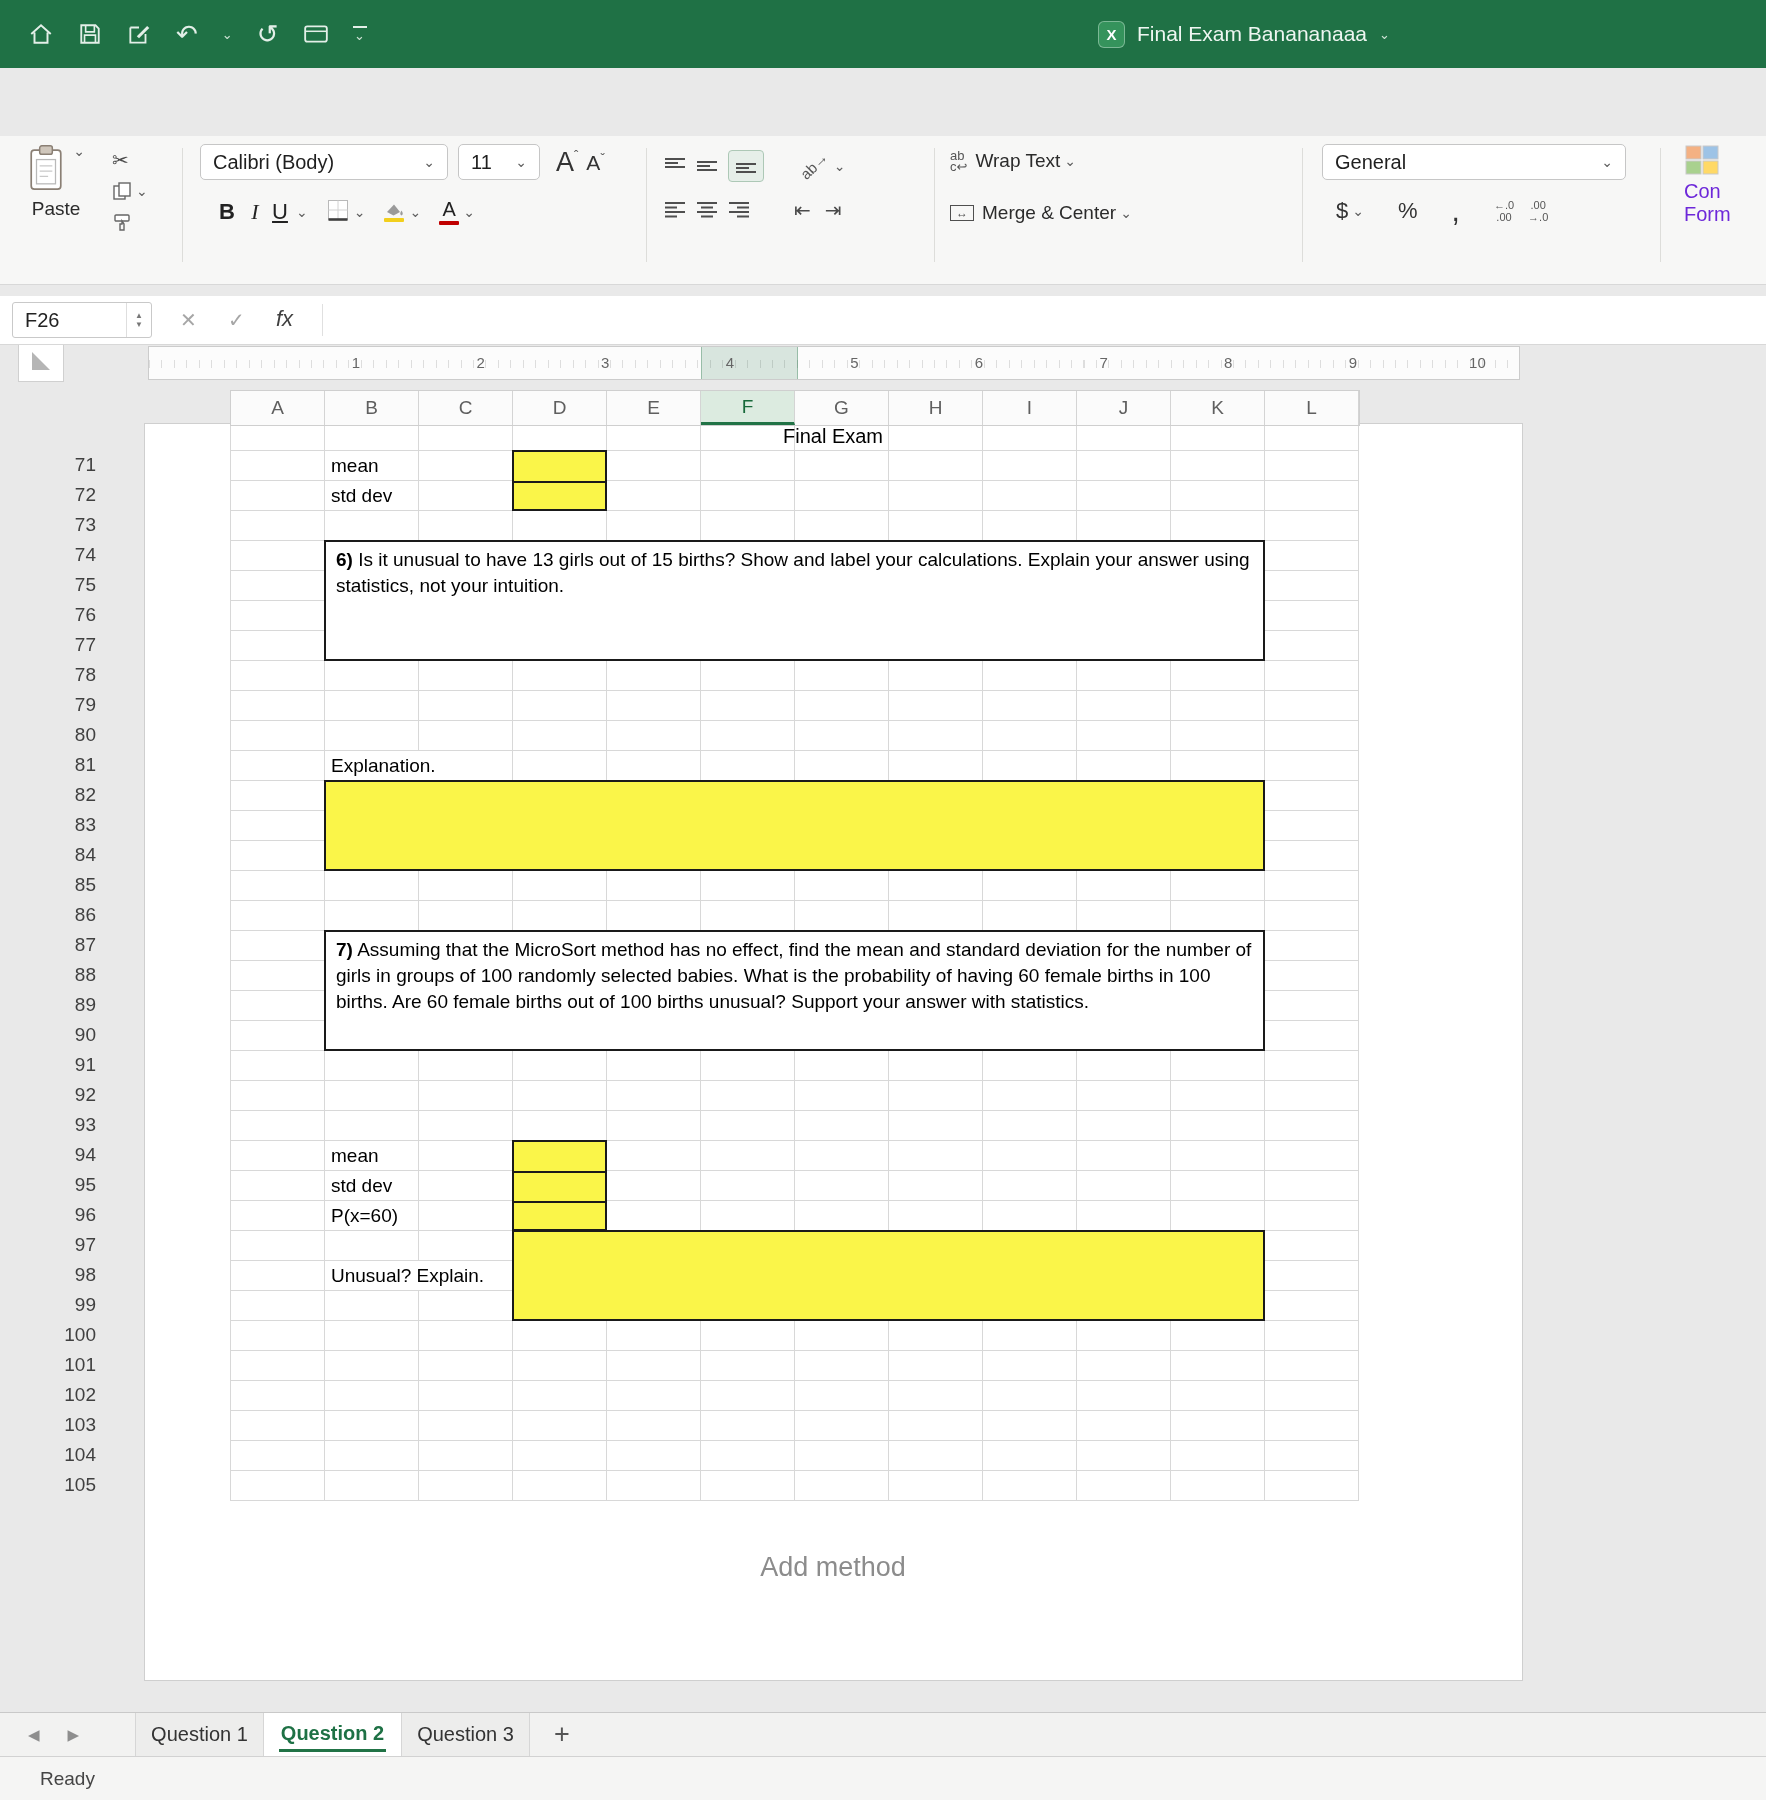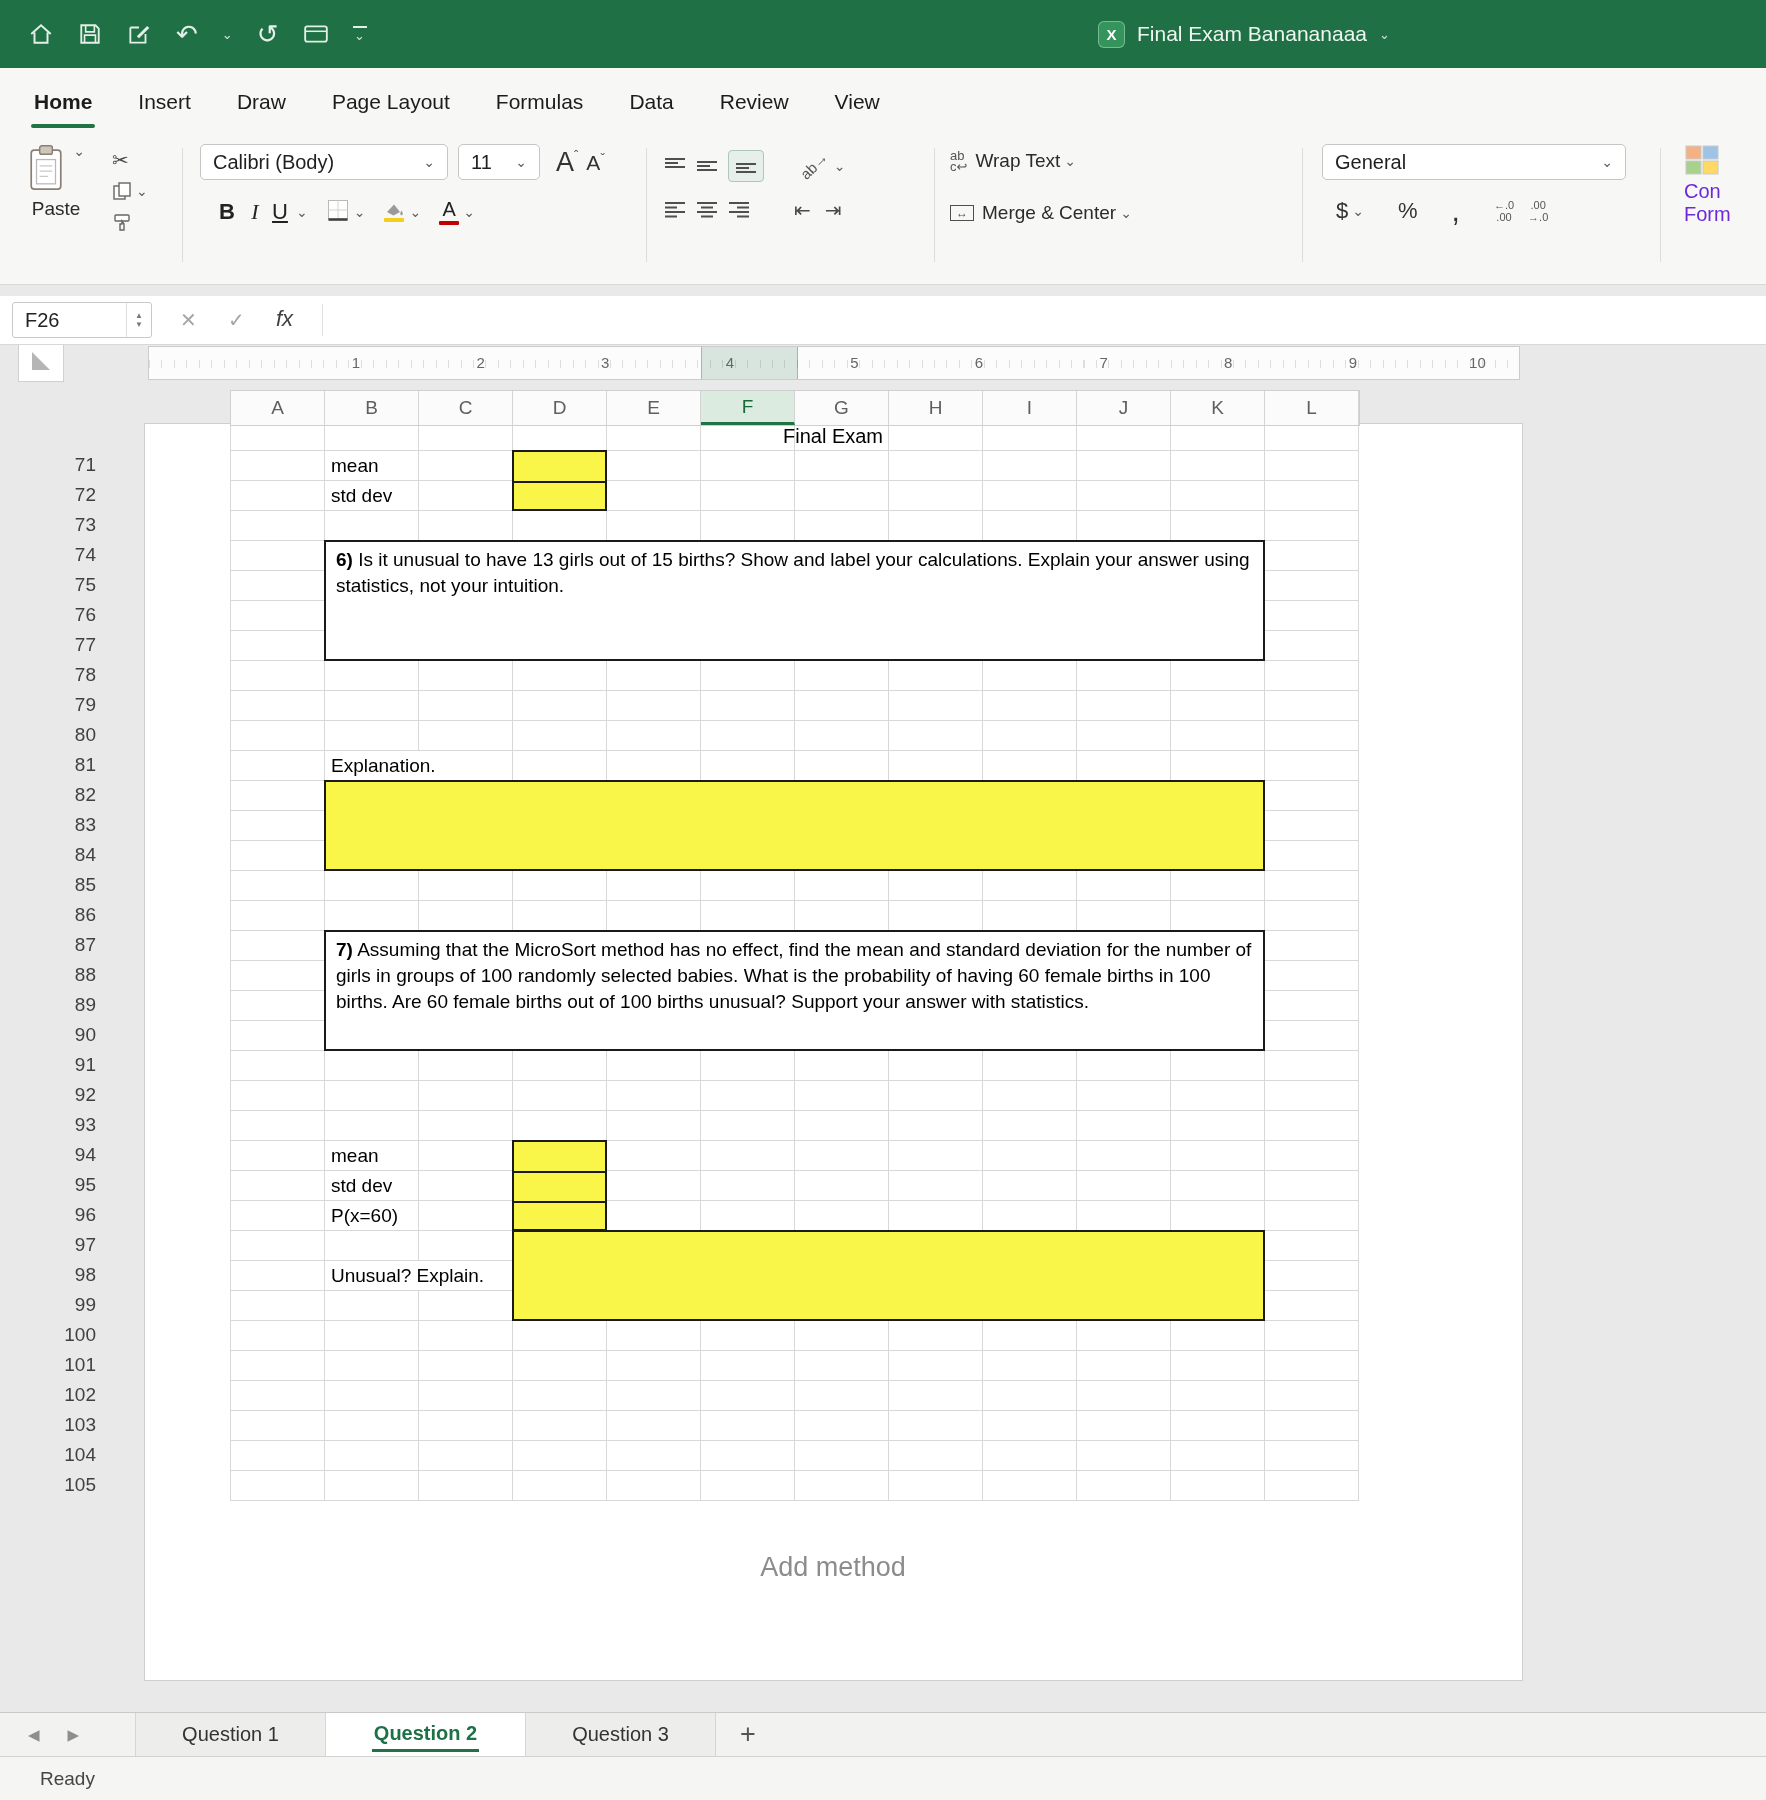--- a/index.html
+++ b/index.html
@@ -92,21 +92,21 @@
   .ybox{position:absolute;border:2px solid #1a1a1a;box-sizing:border-box}
   .ydiv{position:absolute;left:0;right:0;height:2px;background:#1a1a1a}
   .qbox{position:absolute;background:#fff;border:2px solid #1a1a1a;box-sizing:border-box;padding:5px 10px;font-size:19px;line-height:26px;color:#000}
   .qbox b{font-weight:700}
   .add-footer{position:absolute;top:1552px;left:833px;transform:translateX(-50%);font-size:27px;color:#8c8c8c;z-index:3}
 
   
   .sheettabs{position:absolute;left:0;top:1712px;width:100%;height:44px;background:#f2f2f1;border-top:1px solid #c9c9c9;display:flex;align-items:stretch;z-index:6;box-sizing:border-box}
   .tabnav{display:flex;align-items:center;gap:28px;padding:0 28px;color:#8e8e8e;font-size:15px}
   .stabs{display:flex;margin-left:28px}
-  .stab{display:flex;align-items:center;padding:0 46px;border-left:1px solid #d6d6d6;background:#ededec;font-size:20px;color:#333}
+  .stab{display:flex;align-items:center;padding:0 15px;border-left:1px solid #d6d6d6;background:#ededec;font-size:20px;color:#333}
   .stab:last-child{border-right:1px solid #d6d6d6}
   .stab.active{background:#fff;color:#1e7145;font-weight:700}
   .stab.active .stab-lbl{border-bottom:3px solid #217346;padding:5px 2px 4px}
   .addtab{display:flex;align-items:center;padding:0 24px;font-size:27px;color:#555}
   .statusbar{position:absolute;left:0;top:1756px;width:100%;height:44px;background:#f5f5f4;border-top:1px solid #d2d2d2;display:flex;align-items:center;padding-left:40px;font-size:19px;color:#454545;z-index:6;box-sizing:border-box}
 </style>
 </head>
 <body>
 
 <div class="app">
@@ -144,30 +144,20 @@
           <span class="tb-chev">⌄</span>
         </span>
     </div>
     <div class="tb-title">
       <span class="xl-badge">X</span>
       <span>Final Exam Banananaaa</span>
       <span class="tb-chev">⌄</span>
     </div>
   </header>
 
-  <nav class="tabrow" id="rtabs">
-      <div class="rtab active">Home</div>
-      <div class="rtab">Insert</div>
-      <div class="rtab">Draw</div>
-      <div class="rtab">Page Layout</div>
-      <div class="rtab">Formulas</div>
-      <div class="rtab">Data</div>
-      <div class="rtab">Review</div>
-      <div class="rtab">View</div>
-    </nav>
 
   <div class="ribbon">
     <div class="pastebtn">
       <div class="pb-top">
         <svg width="38" height="48" viewBox="0 0 36 44">
           <rect x="4" y="5" width="28" height="37" rx="3" fill="#fff" stroke="#8a7f74" stroke-width="1.6"></rect>
           <rect x="12" y="1" width="12" height="8" rx="2" fill="#cfc6bb" stroke="#8a7f74" stroke-width="1.4"></rect>
           <rect x="9" y="14" width="18" height="23" fill="#fff" stroke="#b9b9b9" stroke-width="1.2"></rect>
           <path d="M12 20 H24 M12 25 H24 M12 30 H20" stroke="#c9c9c9" stroke-width="1.2"></path>
         </svg>

